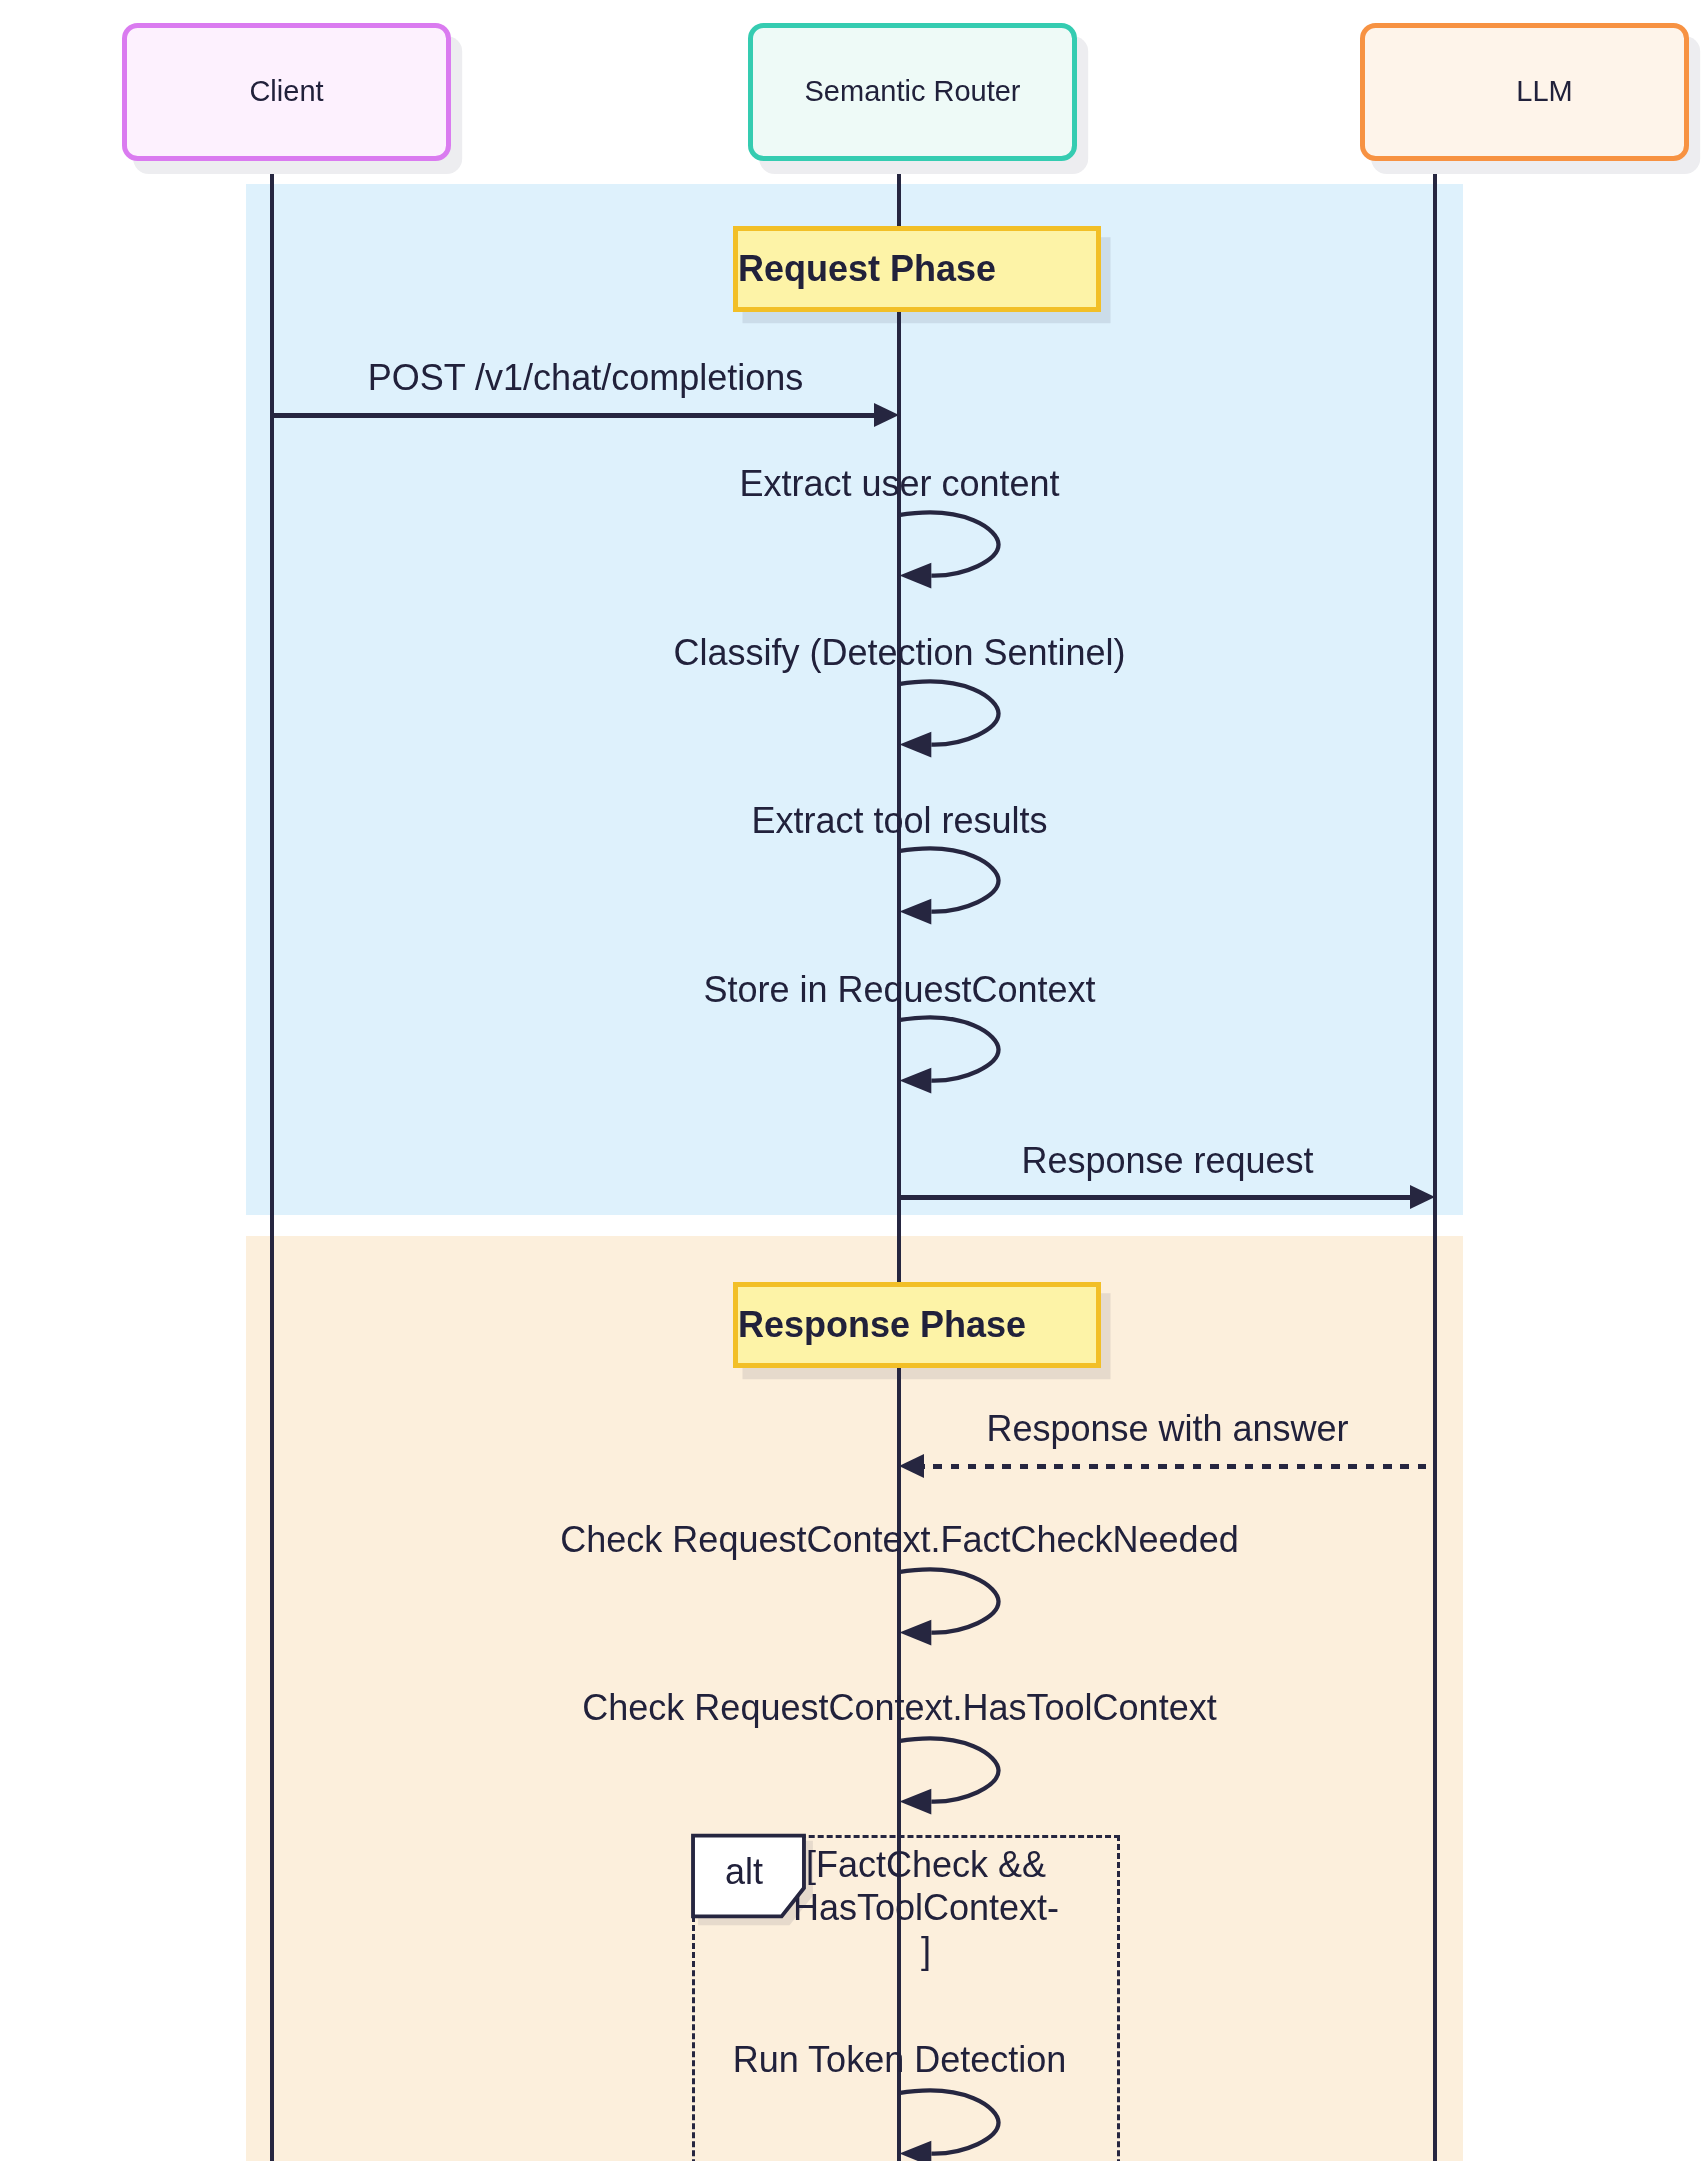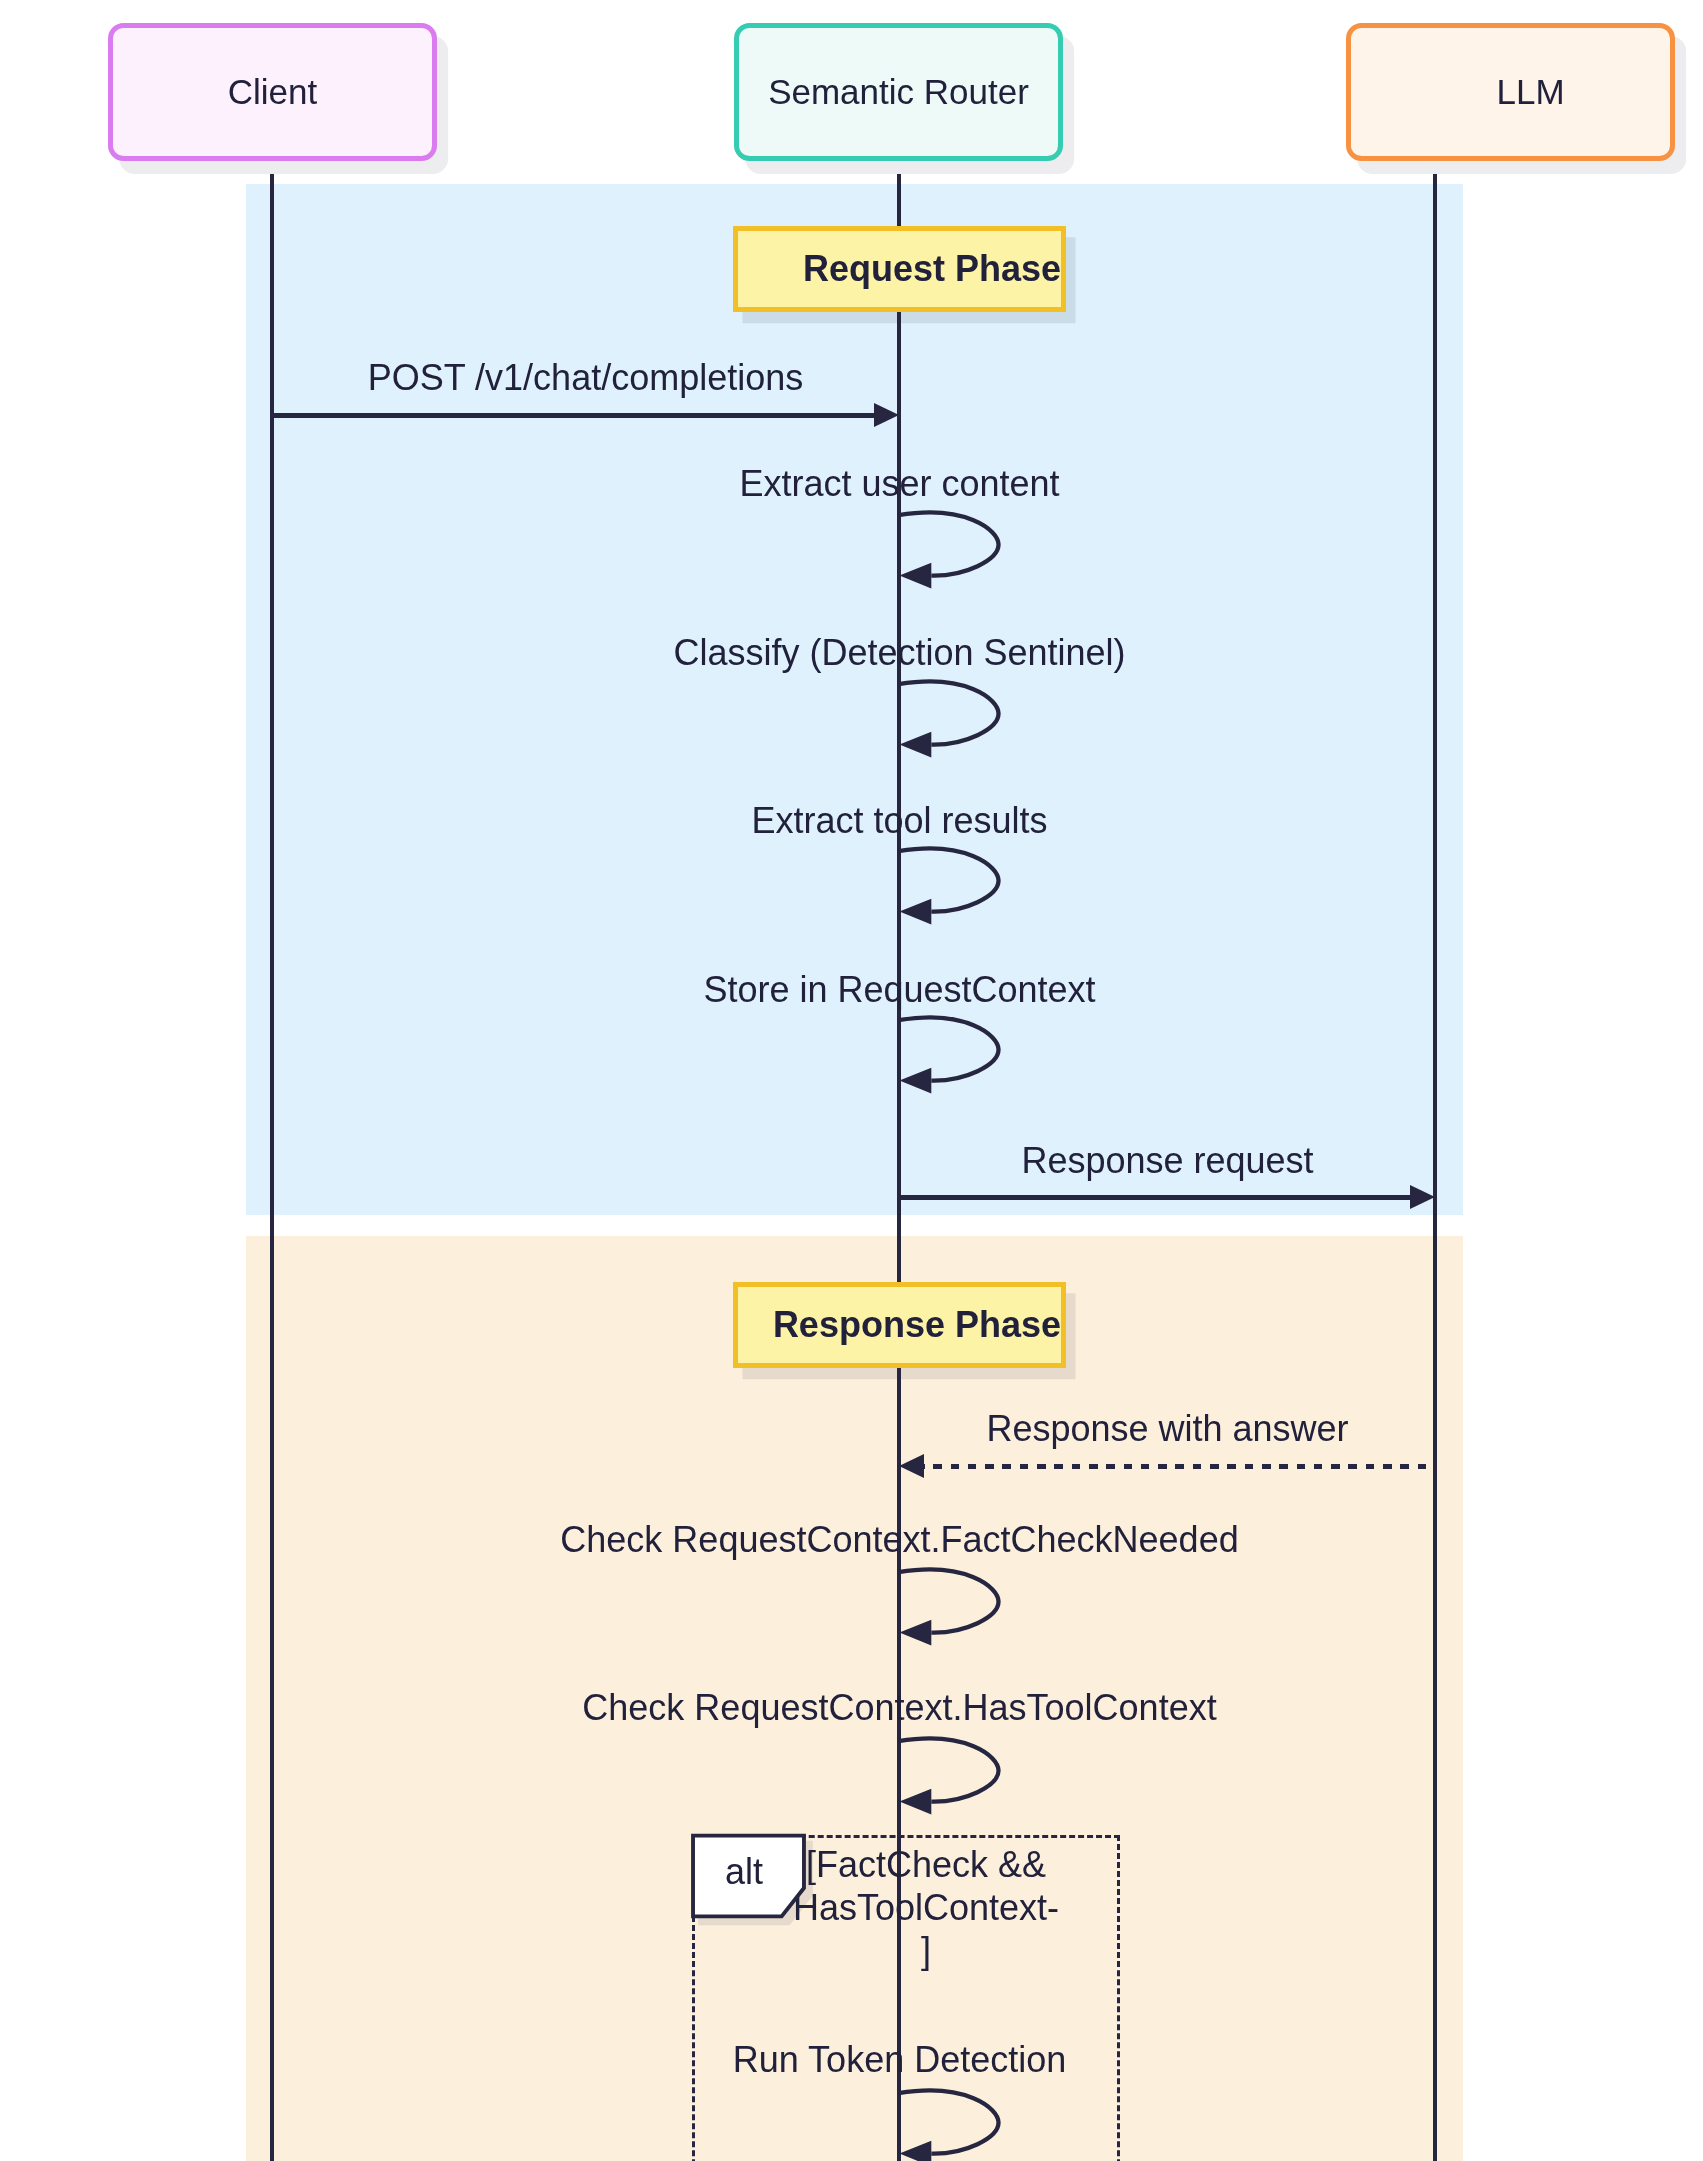--- a/index.html
+++ b/index.html
@@ -17,30 +17,31 @@
     font-family:"Liberation Sans","DejaVu Sans",sans-serif;
     color:var(--c-text);
   }
   .band{position:absolute; left:246px; width:1217px; z-index:0;}
   .band.request{top:184px; height:1031px; background:var(--c-band_request);}
   .band.response{top:1236px; height:1810px; background:var(--c-band_response);}
   .lifeline{position:absolute; top:161px; height:2926px; width:4.3px; background:var(--c-ink); z-index:1;}
   .actor{
     position:absolute; width:329px; height:138px; box-sizing:border-box;
     border-radius:15.6px; border:5.2px solid; display:flex; align-items:center; justify-content:center;
-    font-size:35px; color:var(--c-text); z-index:5;
+    font-size:29px; color:var(--c-text); z-index:5;
     box-shadow:11.2px 13px 0 0 var(--c-shadow);
+    margin-left:14px;
   }
   .actor.client{background:var(--c-client_fill); border-color:var(--c-client_border);}
   .actor.router{background:var(--c-router_fill); border-color:var(--c-router_border);}
   .actor.llm{background:var(--c-llm_fill); border-color:var(--c-llm_border);}
   .note{
-    position:absolute; left:733px; width:333px; height:86px; box-sizing:border-box;
+    position:absolute; left:733px; width:368px; height:86px; box-sizing:border-box;
     background:var(--c-note_fill); border:5.2px solid var(--c-note_border);
-    display:flex; align-items:center; justify-content:flex-end;
+    display:flex; align-items:center; justify-content:flex-start;
     font-size:36px; font-weight:bold; color:var(--c-text); z-index:4;
     box-shadow:9.5px 11.2px 0 0 rgba(38,38,64,0.10);
   }
   .msg-label{
     position:absolute; text-align:center; font-size:36px; line-height:42px;
     color:var(--c-text); z-index:3; white-space:nowrap;
   }
   .arrow{position:absolute; height:39px; z-index:3; color:var(--c-ink);}
   .arrow .shaft{position:absolute; top:17.3px; height:4.3px; background:var(--c-ink);}
   .arrow.solid.right .shaft{left:0; right:17.3px;}

